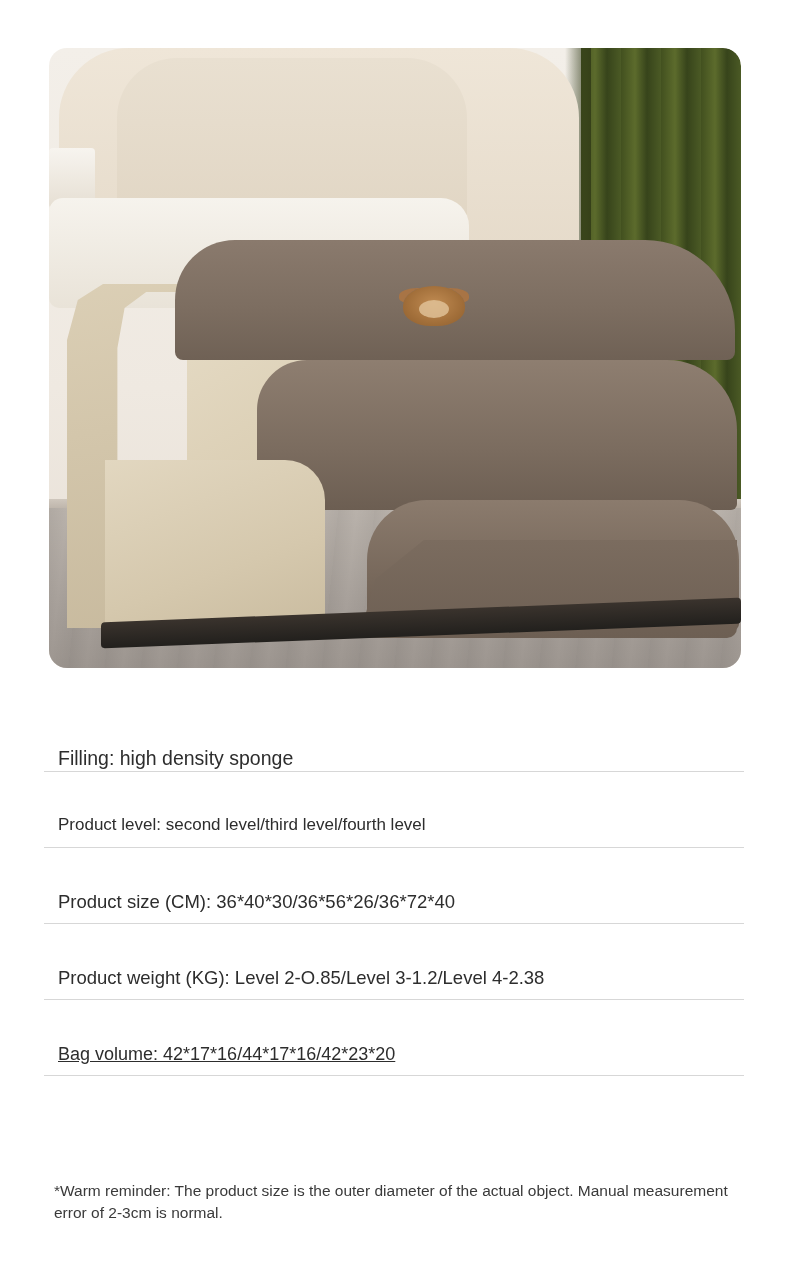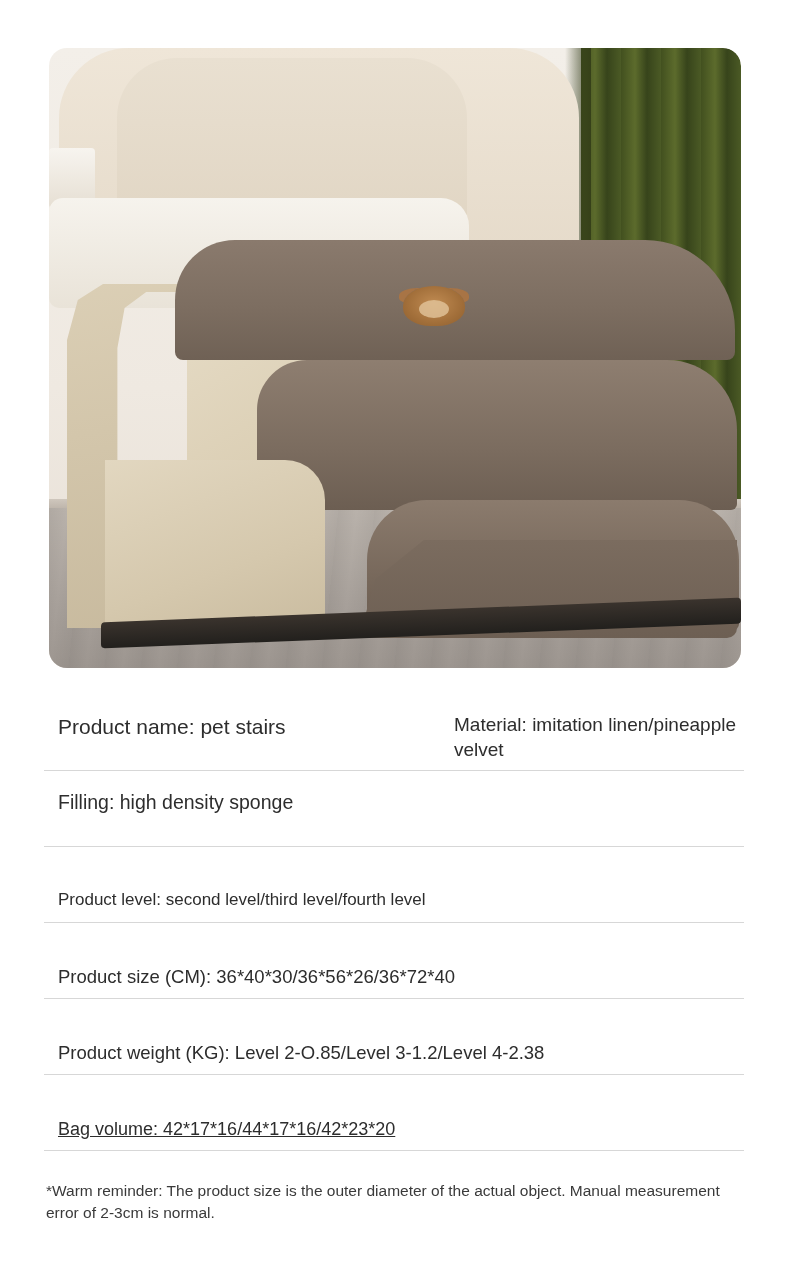--- a/index.html
+++ b/index.html
@@ -261,29 +261,29 @@
   .cell-full {
     flex: 1 1 auto;
     font-size: 17.5px;
     line-height: 1.35;
     color: #2d2d2d;
     padding-left: 14px;
     margin-top: 24px;
   }
   .row-1 .cell-left { font-size: 21px; }
   .row-1 .cell-right { font-size: 19px; }
-  .row-2 .cell-left { font-size: 19.5px; }
+  .row-2 .cell-left { font-size: 19.5px; margin-top: 32px; }
   .row-3 .cell-full { font-size: 17px; }
   .row-4 .cell-full { font-size: 18.5px; }
   .row-5 .cell-full { font-size: 18.5px; }
   .row-6 .cell-full { font-size: 18px; text-decoration: underline; }
 
   .reminder {
     position: absolute;
-    left: 46px;
+    left: 54px;
     top: 1180px;
     width: 706px;
     font-size: 15.5px;
     line-height: 1.45;
     color: #3a3a3a;
   }
 </style>
 </head>
 <body>
 
@@ -314,24 +314,20 @@
         <div class="tread-low"></div>
         <div class="beige-front"></div>
         <div class="front-face"></div>
         <div class="base-strip"></div>
       </div>
     </div>
   </div>
 
   <div class="specs">
 
-    <div class="spec-row row-1">
-      <div class="cell-left">Product name: pet stairs</div>
-      <div class="cell-right">Material: imitation linen/pineapple velvet</div>
-    </div>
 
     <div class="spec-row row-2">
       <div class="cell-left">Filling: high density sponge</div>
     </div>
 
     <div class="spec-row row-3">
       <div class="cell-full">Product level: second level/third level/fourth level</div>
     </div>
 
     <div class="spec-row row-4">

